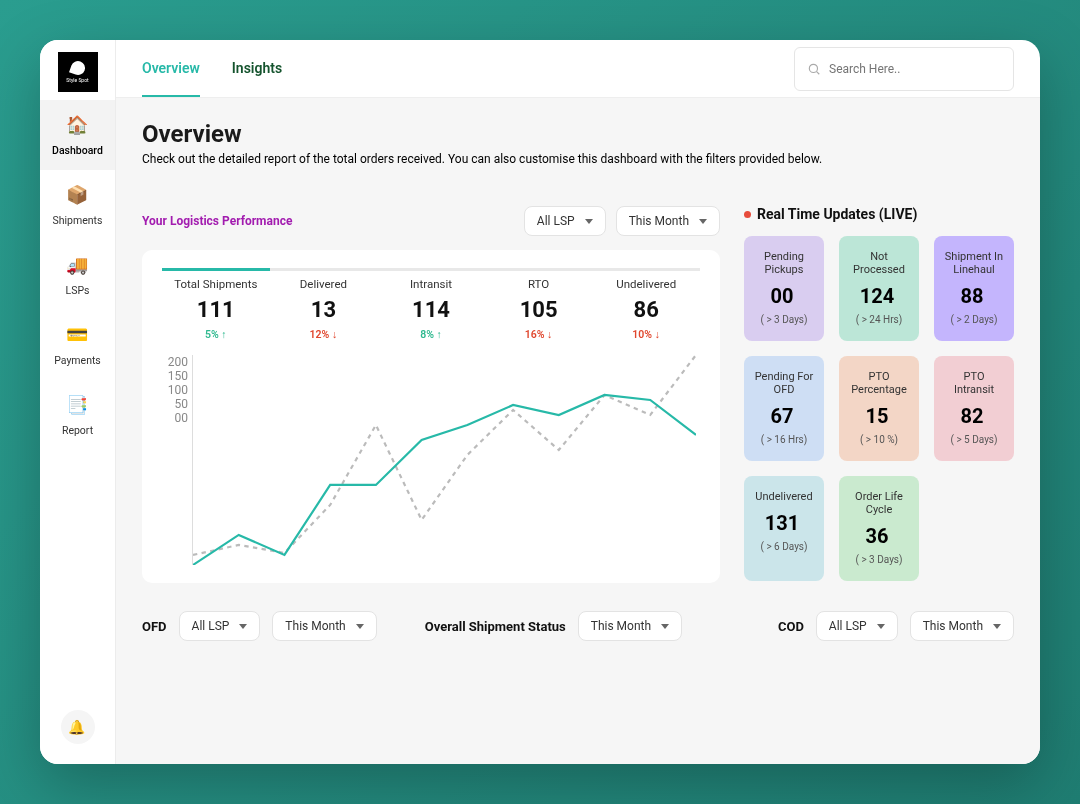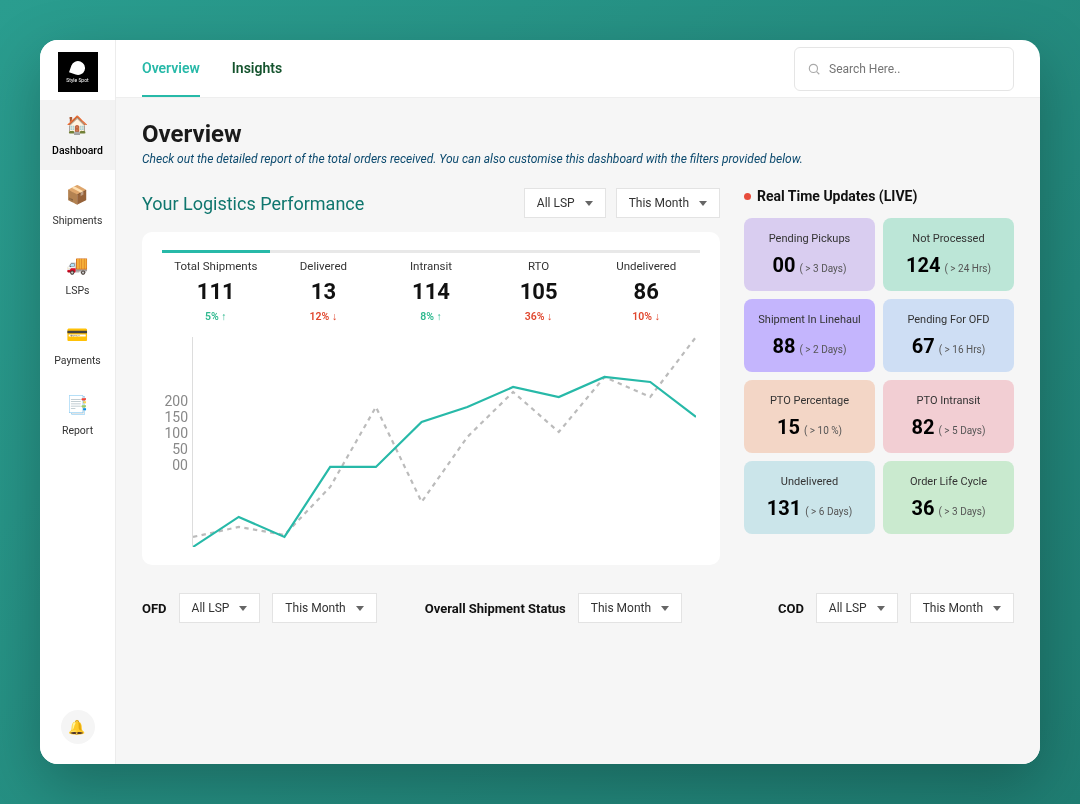--- a/index.html
+++ b/index.html
@@ -16,47 +16,47 @@
 .bell{margin-top:auto;margin-bottom:20px;width:34px;height:34px;border-radius:50%;background:#f5f5f5;display:flex;align-items:center;justify-content:center;font-size:14px}
 .main{flex:1;display:flex;flex-direction:column;overflow:hidden}
 .topbar{display:flex;align-items:center;padding:0 26px;height:58px;border-bottom:1px solid #eee}
 .tabs{display:flex;gap:32px;height:100%}
 .tab{display:flex;align-items:center;font-size:14px;font-weight:600;color:#14532d;cursor:pointer;border-bottom:2px solid transparent}
 .tab.active{color:#27b9a8;border-bottom-color:#27b9a8}
 .search{margin-left:auto;width:220px;height:44px;border:1px solid #e5e5e5;border-radius:6px;display:flex;align-items:center;padding:0 12px;color:#aaa}
 .search input{border:none;outline:none;font-size:12px;margin-left:8px;flex:1;color:#666}
 .content{flex:1;background:#f6f6f6;padding:22px 26px;overflow:auto}
 .page-title{font-size:24px;font-weight:700;color:#1a1a1a;margin-bottom:4px}
-.page-sub{font-size:12px;color:#0c4a6e;font-style:italic;margin-bottom:22px}
+.page-sub{font-size:12px;color:#000000;margin-bottom:40px}
 .row{display:flex;gap:24px}
 .left-col{flex:1}
 .right-col{width:270px}
 .section-head{display:flex;align-items:center;margin-bottom:14px}
-.section-title{font-size:18px;font-weight:400;color:#0f766e}
+.section-title{font-size:12px;font-weight:700;color:#a21caf}
 .filters{margin-left:auto;display:flex;gap:10px}
-.sel{background:#fff;border:1px solid #e3e3e3;border-radius:0;padding:7px 12px;font-size:12px;color:#333;display:flex;align-items:center;gap:10px;cursor:pointer}
+.sel{background:#fff;border:1px solid #e3e3e3;border-radius:8px;padding:7px 12px;font-size:12px;color:#333;display:flex;align-items:center;gap:10px;cursor:pointer}
 .chev{width:0;height:0;border-left:4px solid transparent;border-right:4px solid transparent;border-top:5px solid #666}
 .card{background:#fff;border-radius:10px;padding:18px 20px}
 .metrics{display:flex;margin-bottom:14px}
 .metric{flex:1;text-align:center;padding-top:6px;border-top:3px solid #e8e8e8}
 .metric.active{border-top-color:#27b9a8}
 .metric-label{font-size:11.5px;color:#333;margin-bottom:6px}
 .metric-val{font-size:22px;font-weight:700;color:#111;margin-bottom:6px}
 .metric-delta{font-size:10.5px;font-weight:600}
 .up{color:#2fb98f}
 .down{color:#e0472e}
 .chart{position:relative;height:210px;padding-left:28px}
-.yaxis{position:absolute;left:0;top:0;bottom:18px;width:26px;display:flex;flex-direction:column;justify-content:center;text-align:right;font-size:14px;color:#888}
+.yaxis{position:absolute;left:0;top:0;bottom:18px;width:26px;display:flex;flex-direction:column;justify-content:flex-start;text-align:right;font-size:12px;color:#888}
 .plot{position:absolute;left:30px;right:4px;top:0;bottom:18px;border-left:1px solid #ddd}
 .xaxis{position:absolute;left:30px;right:4px;bottom:0;height:16px;display:flex;justify-content:space-between;font-size:9px;color:#888}
 .xaxis span{width:1px;position:relative}
 .xaxis span::before{content:"";position:absolute;left:0;top:-6px;width:1px;height:4px;background:#ccc}
 .live-title{font-size:14px;font-weight:700;color:#111;display:flex;align-items:center;gap:6px;margin-bottom:14px}
 .red-dot{width:7px;height:7px;border-radius:50%;background:#e74c3c}
-.tiles{display:grid;grid-template-columns:1fr 1fr;gap:8px}
+.tiles{display:grid;grid-template-columns:1fr 1fr 1fr;gap:15px}
 .tile{border-radius:8px;padding:14px 10px;text-align:center}
 .tile-label{font-size:11px;color:#333;margin-bottom:8px}
 .tile-val{font-size:20px;font-weight:700;display:inline-block;margin-right:4px}
 .tile-note{font-size:10px;color:#555;display:inline-block}
 .c-purple{background:#d9cdf0}
 .c-mint{background:#bce6d7}
 .c-pink{background:#c4b5fd}
 .c-blue{background:#cedef4}
 .c-peach{background:#f3d6c6}
 .c-rose{background:#f2ced3}
@@ -148,21 +148,21 @@
                   <div class="metric-delta down">12% ↓</div>
                 </div>
                 <div class="metric">
                   <div class="metric-label">Intransit</div>
                   <div class="metric-val">114</div>
                   <div class="metric-delta up">8% ↑</div>
                 </div>
                 <div class="metric">
                   <div class="metric-label">RTO</div>
                   <div class="metric-val">105</div>
-                  <div class="metric-delta down">36% ↓</div>
+                  <div class="metric-delta down">16% ↓</div>
                 </div>
                 <div class="metric">
                   <div class="metric-label">Undelivered</div>
                   <div class="metric-val">86</div>
                   <div class="metric-delta down">10% ↓</div>
                 </div>
               </div>
             <div class="chart">
               <div class="yaxis" id="yaxis">
                   <span>200</span>

